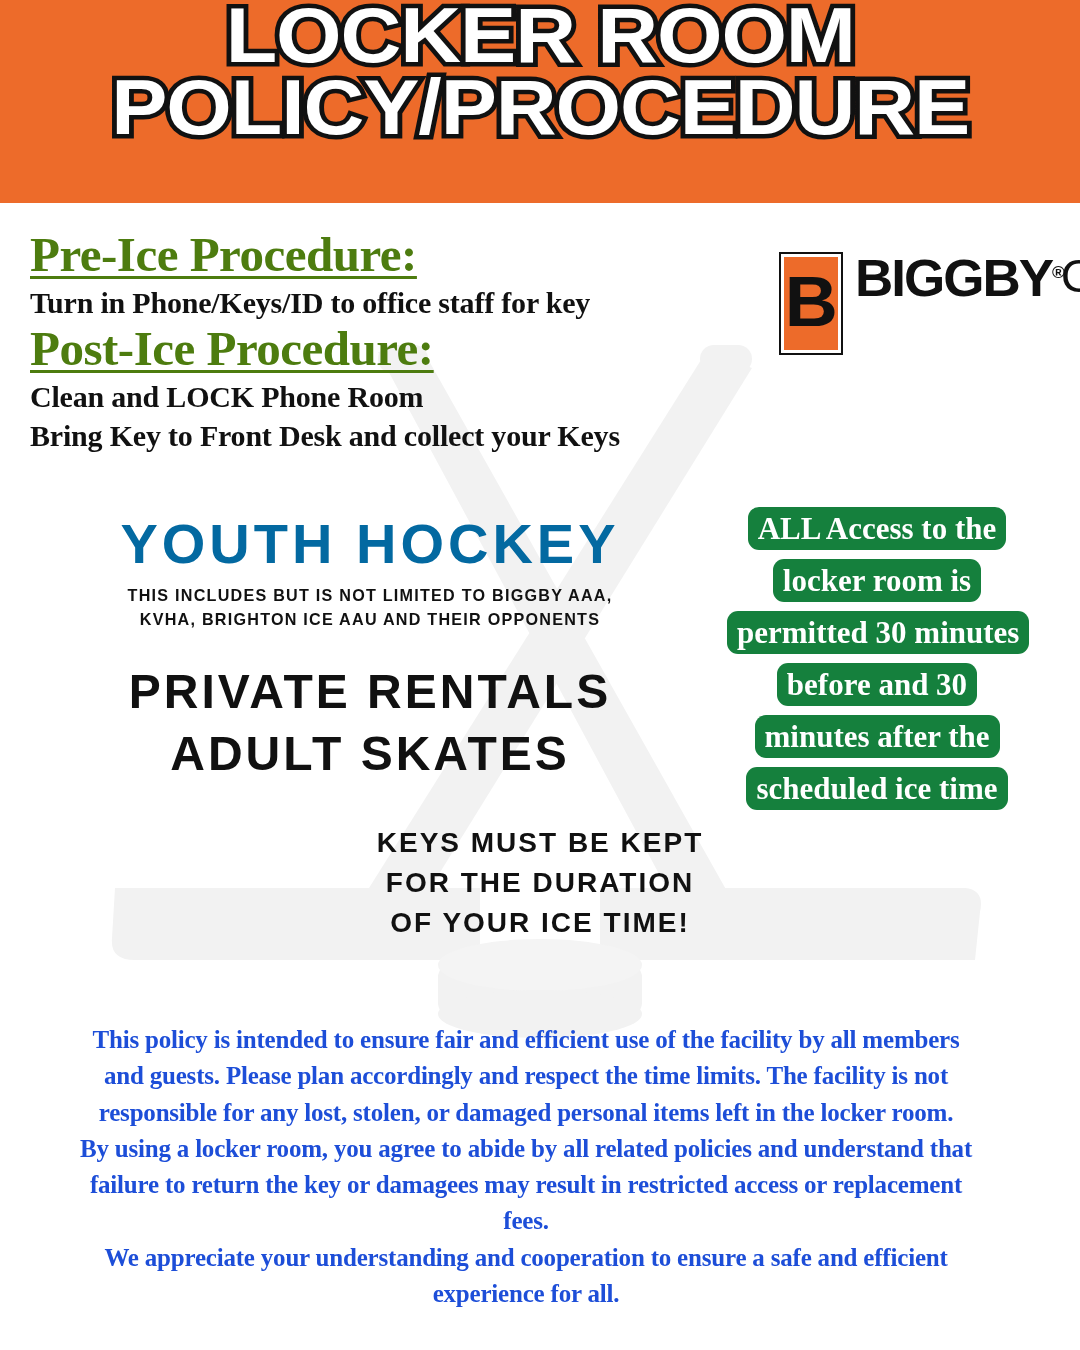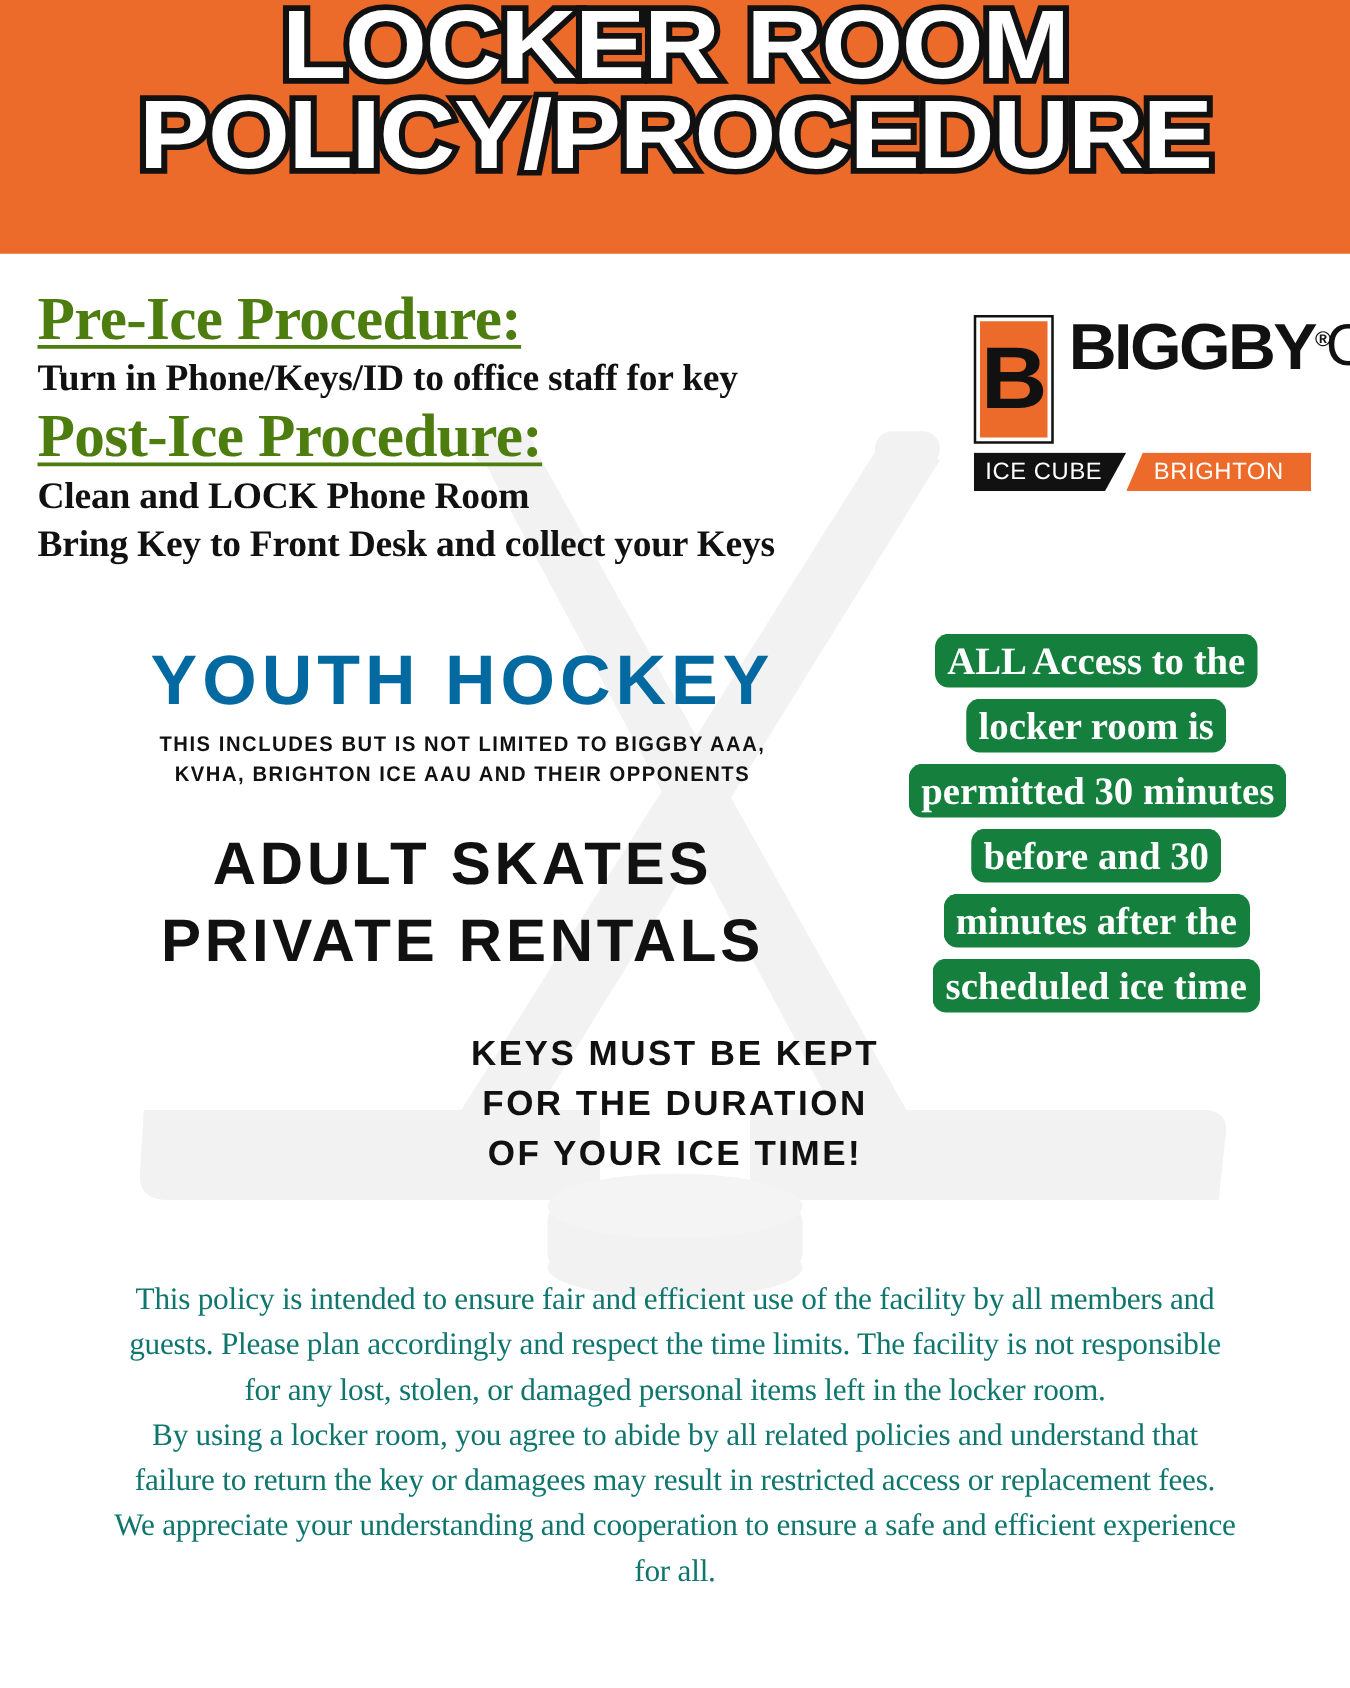--- a/index.html
+++ b/index.html
@@ -239,29 +239,29 @@
     letter-spacing: 2px;
     line-height: 1.42;
     color: #111;
     z-index: 3;
   }
   .keys-notice .kl { display: block; }
 
   
   .footer-text {
     position: absolute;
-    left: 90px;
+    left: 76px;
     top: 1022px;
     width: 900px;
     text-align: center;
     font-family: "Liberation Serif", serif;
-    font-weight: 400;
+    font-weight: 700;
     font-size: 25px;
     line-height: 1.45;
-    color: #0f766e;
+    color: #1d4ed8;
     letter-spacing: -0.2px;
     z-index: 3;
   }
   .footer-text p { margin: 0; }
 </style>
 </head>
 <body>
 
 <div id="poster">
 
@@ -304,35 +304,31 @@
         <div class="logo-bmark-inner">
           <span class="logo-bmark-letter">B</span>
         </div>
       </div>
       <div class="logo-words">
         <div class="logo-biggby"><span>BIGGBY</span><span class="logo-reg">®</span></div>
         <div class="logo-rule"></div>
         <div class="logo-coffee">COFFEE</div>
       </div>
     </div>
-    <div class="logo-banner">
-      <div class="banner-left">ICE CUBE</div>
-      <div class="banner-right">BRIGHTON</div>
-    </div>
   </div>
 
   <div class="categories">
     <div class="cat-youth">YOUTH HOCKEY</div>
     <div class="cat-sub">
       <div>THIS INCLUDES BUT IS NOT LIMITED TO BIGGBY AAA,</div>
       <div>KVHA, BRIGHTON ICE AAU AND THEIR OPPONENTS</div>
     </div>
     <div class="cat-big">
+      <span class="l2">PRIVATE RENTALS</span>
       <span class="l2">ADULT SKATES</span>
-      <span class="l2">PRIVATE RENTALS</span>
     </div>
   </div>
 
   <div class="callout">
     <div class="callout-text"><span>ALL Access to the locker room is permitted 30 minutes before and 30 minutes after the scheduled ice time</span></div>
   </div>
 
   <div class="keys-notice">
     <span class="kl">KEYS MUST BE KEPT</span>
     <span class="kl">FOR THE DURATION</span>

